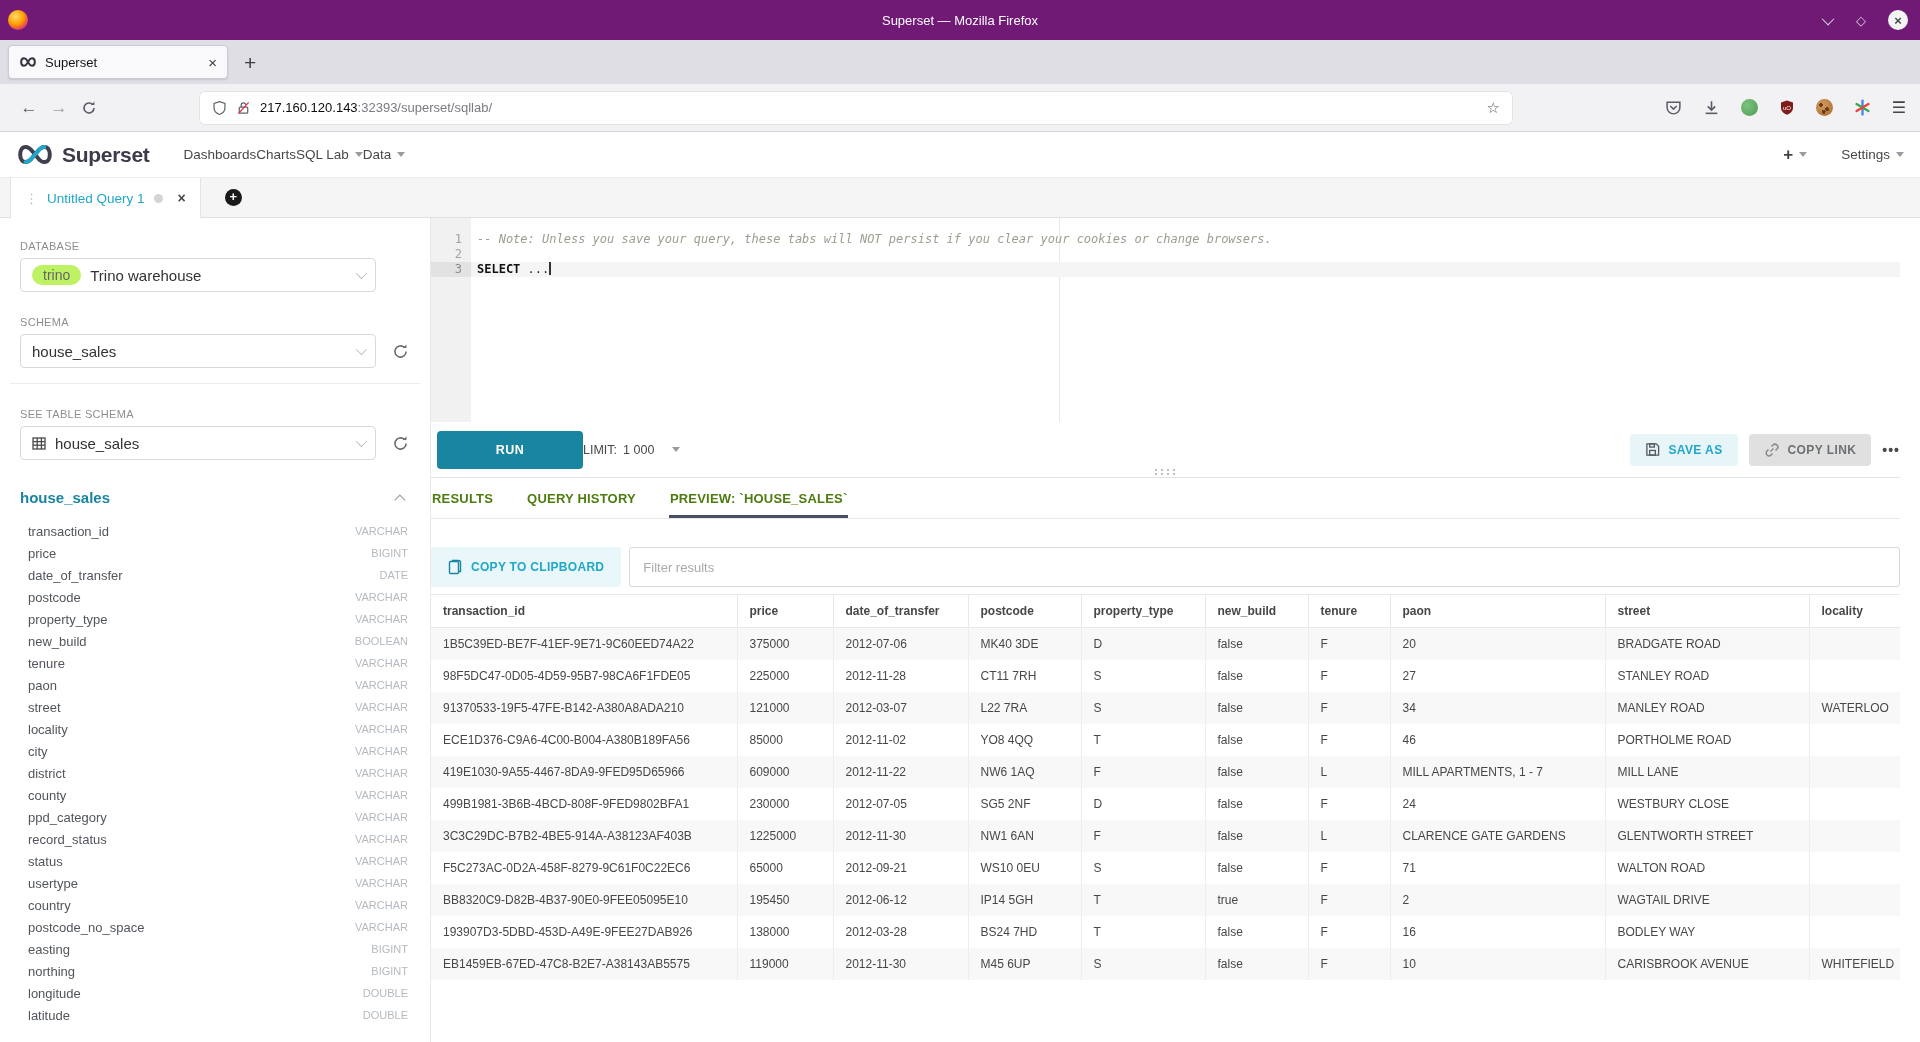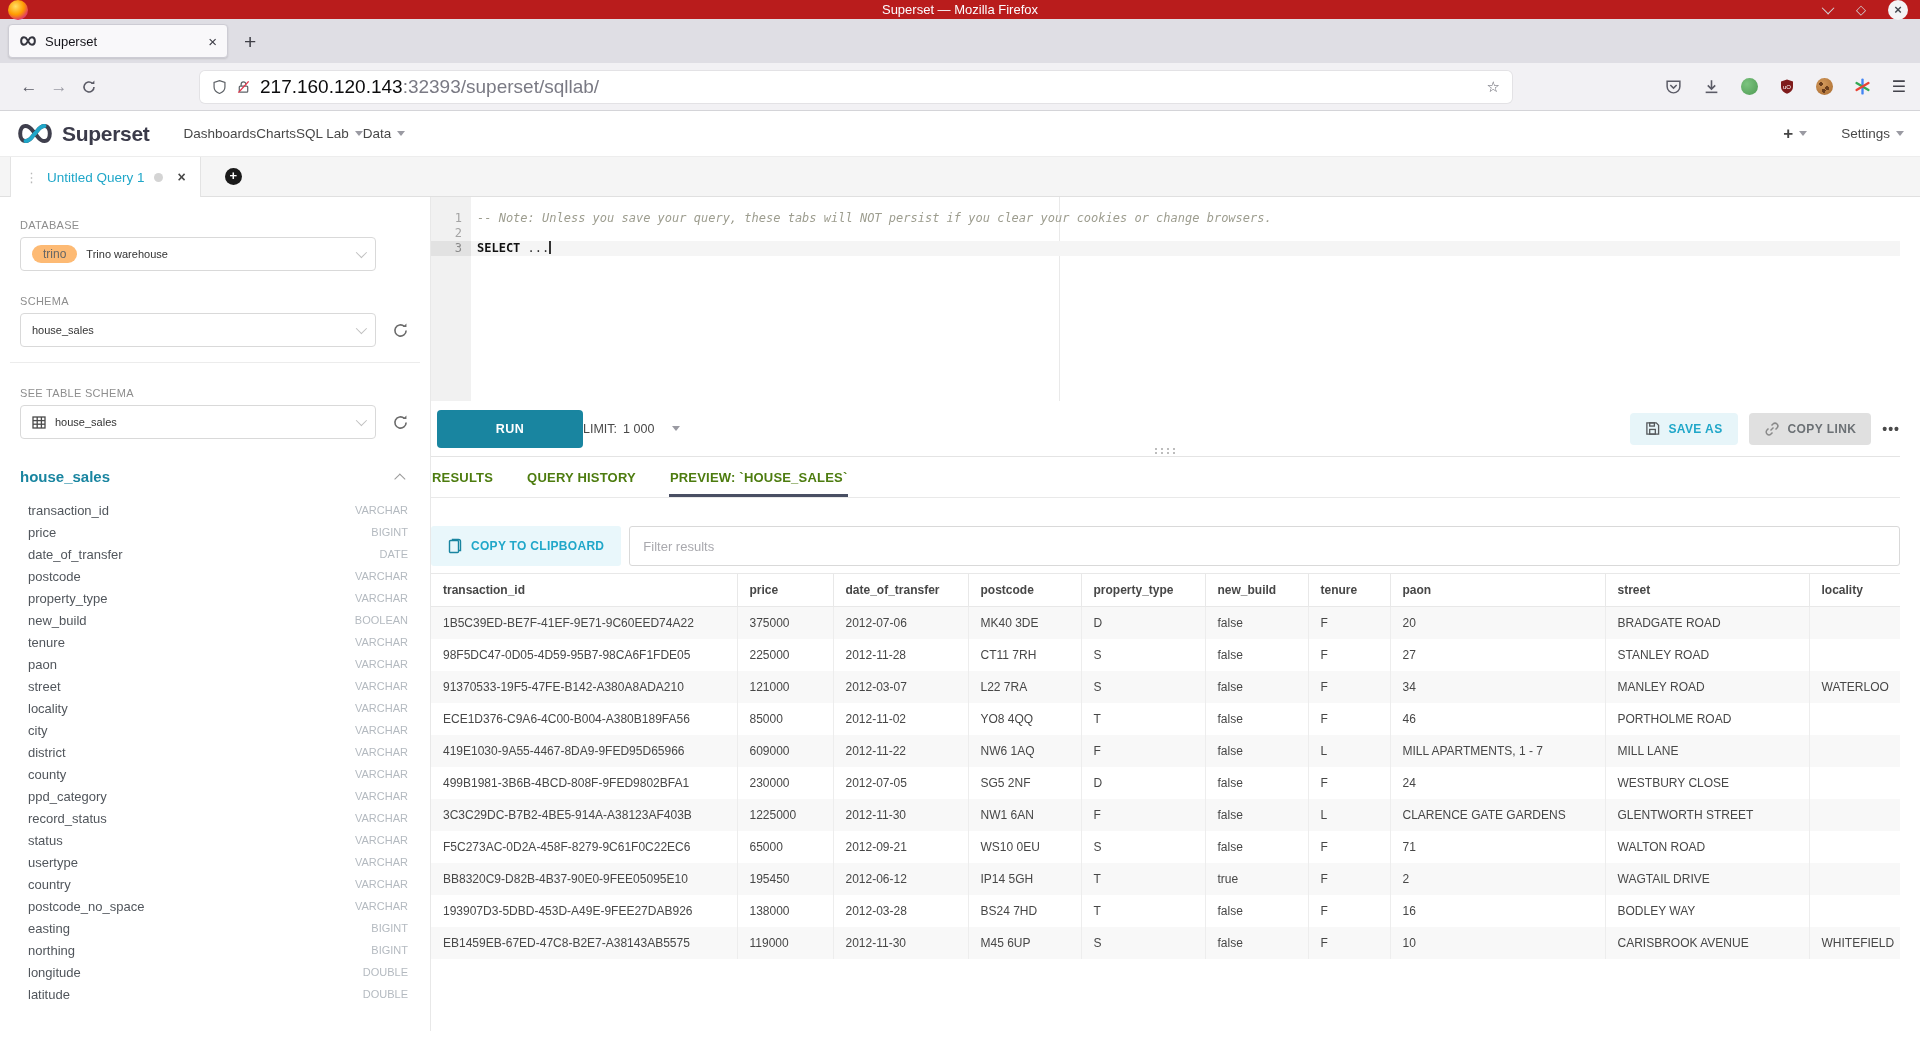--- a/index.html
+++ b/index.html
@@ -1,20 +1,20 @@
 <!DOCTYPE html>
 <html><head>
 <meta charset="utf-8">
 <style>
   * { margin:0; padding:0; box-sizing:border-box; }
   html,body { width:1920px; height:1042px; overflow:hidden; background:#fff;
     font-family:"Liberation Sans", sans-serif; }
 
   
-  .titlebar { height:19px; background:#b91c1c; display:flex; align-items:center; position:relative; }
+  .titlebar { height:40px; background:#701a75; display:flex; align-items:center; position:relative; }
   .ff-logo { width:20px; height:20px; border-radius:50%; margin-left:8px;
     background:radial-gradient(circle at 38% 32%, #ffe066, #ff9a00 45%, #e3405f 72%, #9059ff 100%); }
   .win-title { position:absolute; left:0; right:0; text-align:center; color:#fbfbfe; font-size:13px; }
   .win-controls { margin-left:auto; display:flex; align-items:center; gap:22px; padding-right:12px; z-index:2; }
   .chev-down { width:9px; height:9px; border-left:1.6px solid #d5d7da; border-bottom:1.6px solid #d5d7da;
     transform:rotate(-45deg) translateY(-2px); }
   .diamond { color:#d5d7da; font-size:13px; line-height:1; }
   .close-circle { width:20px; height:20px; border-radius:50%; background:#f4f4f5; color:#43484e;
     font-size:13px; font-weight:bold; display:flex; align-items:center; justify-content:center; }
 
@@ -25,21 +25,21 @@
   .btab-title { flex:1; font-size:13px; color:#15141a; }
   .btab-close { color:#3a3a44; font-size:15px; }
   .newtab-btn { margin-left:16px; color:#3f3f46; font-size:21px; font-weight:300; line-height:1; }
 
   .urlrow { height:48px; background:#f2f1f4; display:flex; align-items:center; padding:0 14px;
     border-bottom:1px solid #d4d4d8; }
   .navbtn { color:#5b5b66; font-size:17px; width:30px; text-align:center; }
   .navbtn.dim { color:#9b9ba4; }
   .urlbar { margin-left:96px; width:1312px; height:32px; background:#fff; border-radius:5px;
     display:flex; align-items:center; padding:0 12px; gap:9px; box-shadow:0 0 0 1px rgba(0,0,0,.06); }
-  .url-text { flex:1; font-size:19px; color:#7a7a84; white-space:nowrap; overflow:hidden; }
+  .url-text { flex:1; font-size:13px; color:#7a7a84; white-space:nowrap; overflow:hidden; }
   .url-text b { color:#0c0c0d; font-weight:400; }
   .star { color:#5b5b66; font-size:15px; }
   .ext-icons { margin-left:auto; display:flex; align-items:center; gap:21px; }
   .ext-dot { width:17px; height:17px; border-radius:50%; }
   .ext-green { background:radial-gradient(circle at 35% 35%, #7cc47f, #4e9a52); }
   .ext-cookie { background:radial-gradient(circle 2px at 30% 35%, #6b3e1d 98%, transparent),
                 radial-gradient(circle 2px at 65% 60%, #6b3e1d 98%, transparent),
                 radial-gradient(circle 2px at 45% 75%, #6b3e1d 98%, transparent),
                 radial-gradient(circle at 40% 35%, #d39a5c, #a96a2e); }
   .hamburger { color:#44444c; font-size:16px; }
@@ -73,22 +73,22 @@
   
   .workspace { display:flex; height:834px; }
   .sidebar { width:430px; flex:none; padding:22px 20px 12px 20px; overflow:hidden; }
   .side-label { font-size:11px; color:#8e8e8e; letter-spacing:.3px; margin-bottom:6px; }
   .side-label.mt { margin-top:24px; }
   .sel-row { display:flex; align-items:center; gap:16px; }
   .selectbox { width:356px; height:34px; border:1px solid #d9d9d9; border-radius:4px; background:#fff;
     display:flex; align-items:center; padding:0 11px; gap:9px; }
   .sel-chev { margin-left:auto; width:8px; height:8px; border-right:1.5px solid #c0c0c0;
     border-bottom:1.5px solid #c0c0c0; transform:rotate(45deg) translateY(-2px); }
-  .pill { background:#fdba74; border-radius:11px; padding:2px 11px; font-size:12px; color:#666; }
-  .sel-text { font-size:11px; color:#333; }
+  .pill { background:#bef264; border-radius:11px; padding:2px 11px; font-size:14px; color:#666; }
+  .sel-text { font-size:15px; color:#333; }
   .refresh-ic { flex:none; }
   .side-divider { border:none; border-top:1px solid #ececec; margin:15px 0 0 -10px; width:calc(100% + 20px); }
   .tbl-heading { margin-top:29px; display:flex; align-items:center; }
   .tbl-heading span.hname { color:#1985a0; font-size:15px; font-weight:bold; }
   .chev-up { margin-left:auto; width:8px; height:8px; border-left:1.6px solid #9a9a9a;
     border-top:1.6px solid #9a9a9a; transform:rotate(45deg) translateY(3px); margin-right:4px; }
   .col-list { margin-top:14px; }
   .col-row { height:22px; display:flex; align-items:center; padding:0 2px 0 8px; }
   .col-name { font-size:13px; color:#51565c; }
   .col-type { margin-left:auto; font-size:11px; color:#b4bac0; }

